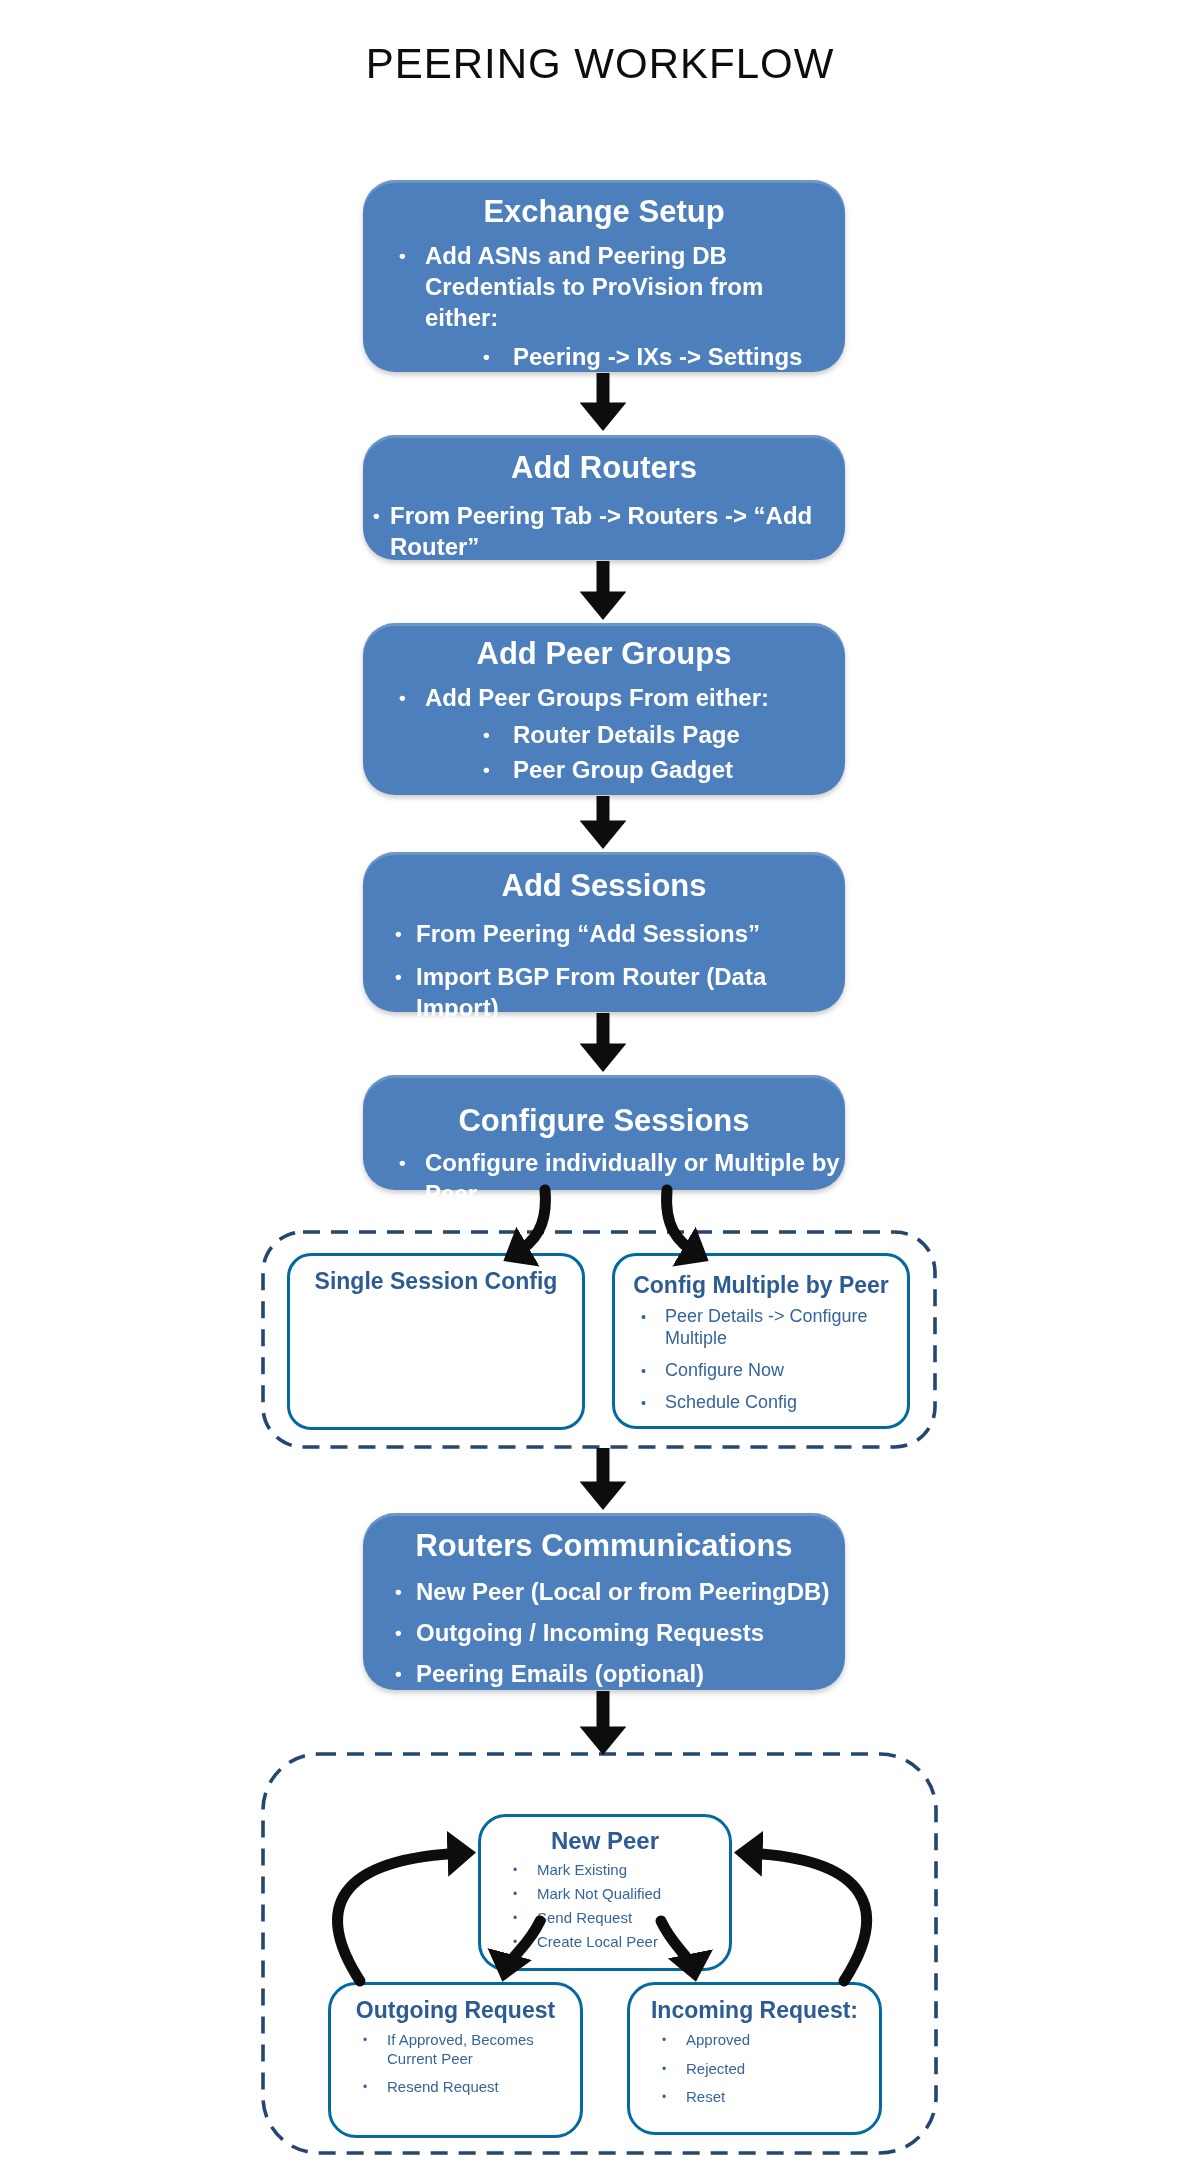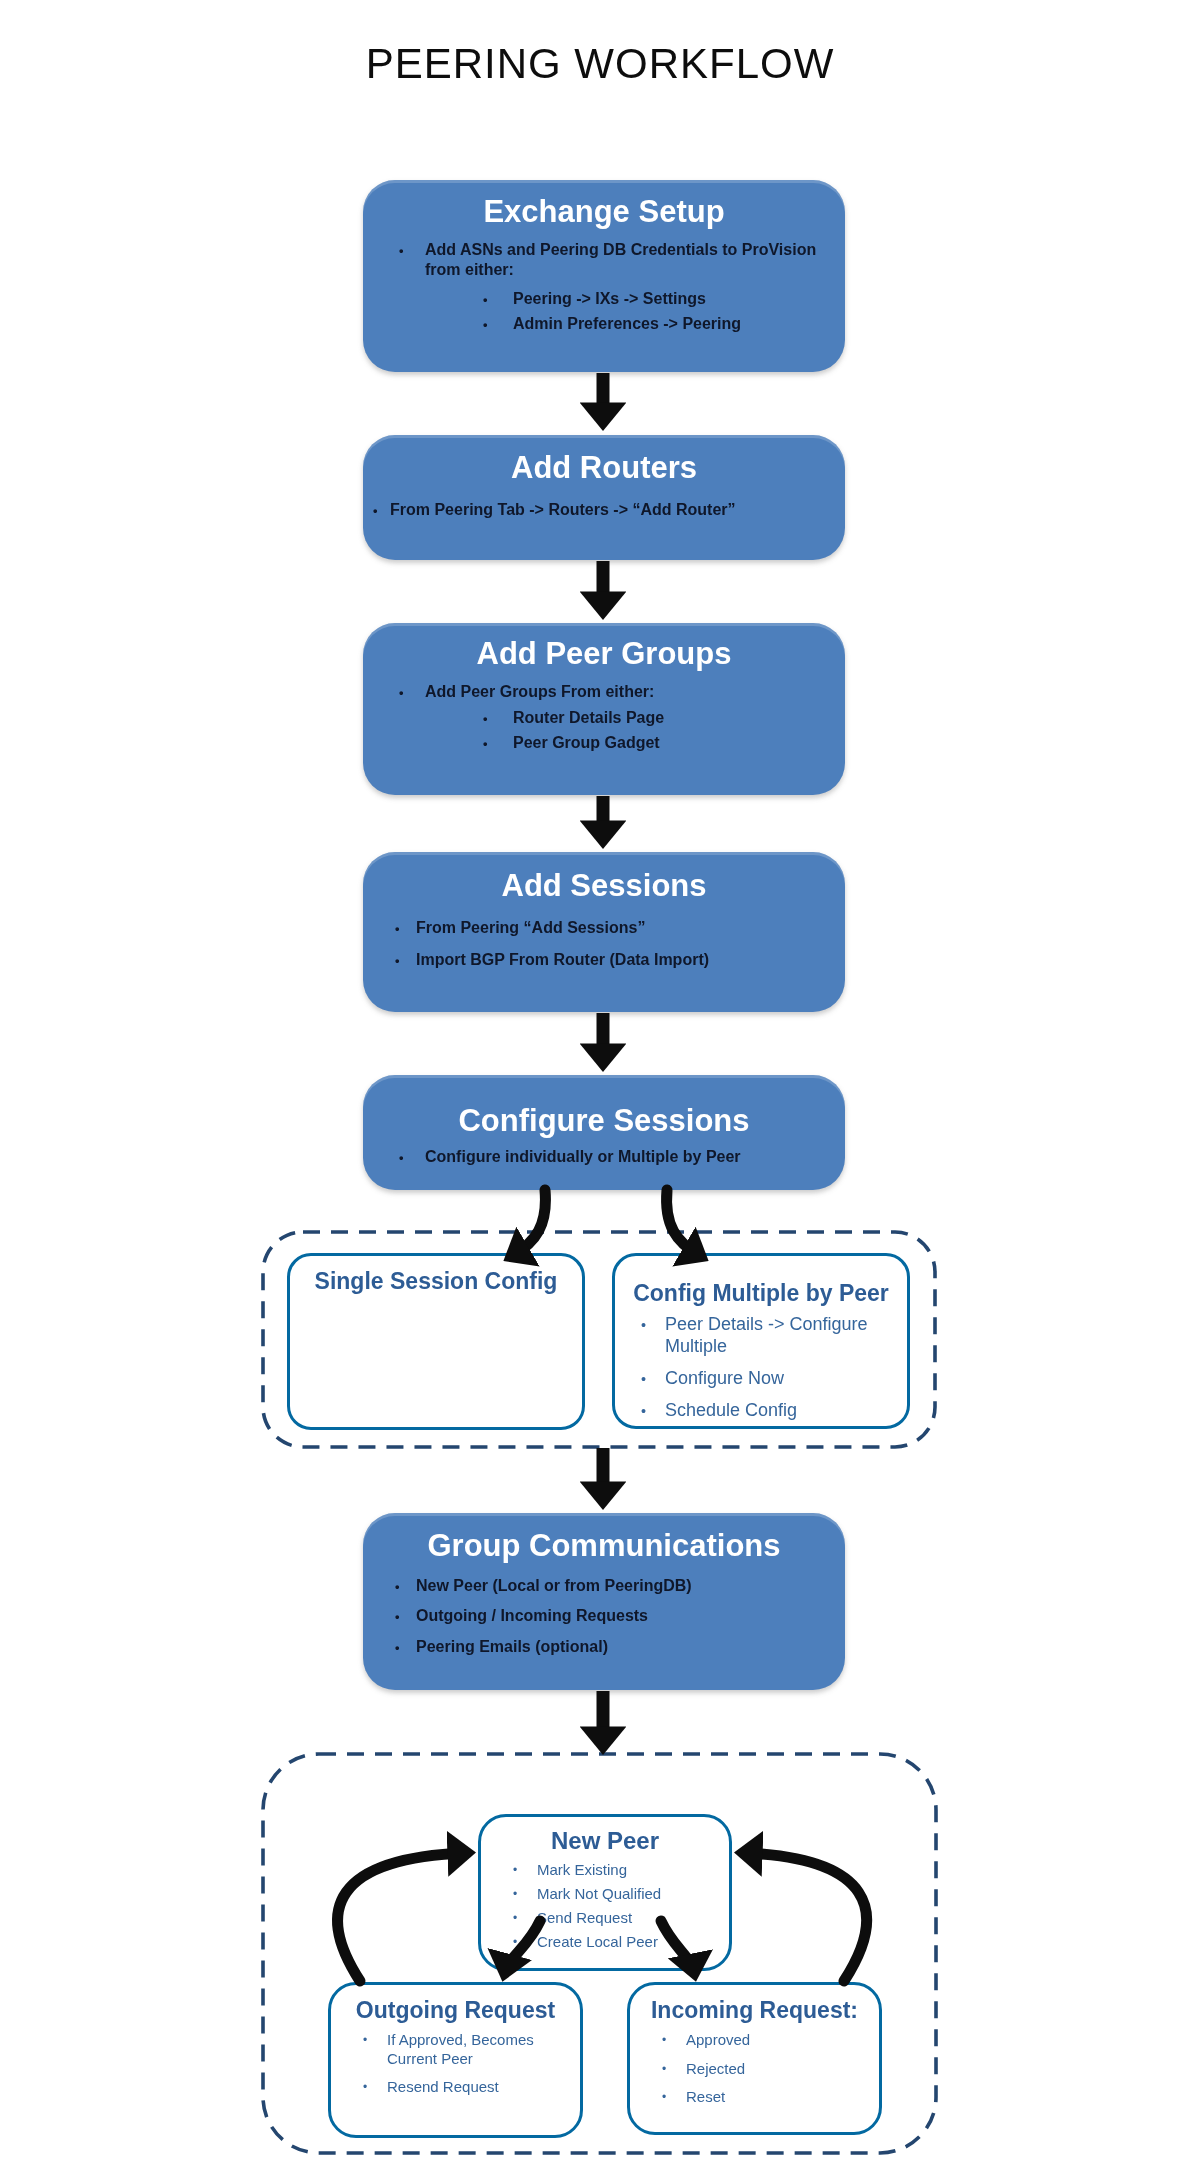--- a/index.html
+++ b/index.html
@@ -18,22 +18,22 @@
   .bluebox {
     position:absolute; left:363px; width:482px;
     background:#4d7fbc; border-radius:32px; color:#ffffff;
     box-shadow: inset 0 3px 0 rgba(255,255,255,0.18), 0 3px 5px rgba(110,110,110,0.35);
   }
   .bluebox h2 {
     text-align:center; font-weight:700; font-size:31px; line-height:1.15;
   }
   .bluebox ul { list-style:none; }
   .bluebox li {
-    position:relative; font-weight:700; font-size:16px; line-height:1.3;
-    color:#0f172a;
+    position:relative; font-weight:700; font-size:24px; line-height:1.3;
+    color:#ffffff;
   }
   .bluebox li::before {
     content:"\2022"; position:absolute; top:0; font-size:0.8em; line-height:1.65;
   }
   li.ind-a { padding-left:27px; }   li.ind-a::before { left:10px; }
   li.ind-b { padding-left:53px; }   li.ind-b::before { left:32px; }
   li.ind-c { padding-left:62px; }   li.ind-c::before { left:36px; }
   li.ind-sub { padding-left:150px; }li.ind-sub::before { left:120px; }
   
   .outbox {
@@ -108,31 +108,31 @@
     <h2>Configure Sessions</h2>
     <ul class="mt8">
       <li class="ind-c">Configure individually or Multiple by Peer</li>
     </ul>
   </div>
 
   <div class="outbox" style="left:287px;top:1253px;width:298px;height:177px;padding-top:12px;">
     <h3>Single Session Config</h3>
   </div>
 
-  <div class="outbox" style="left:612px;top:1253px;width:298px;height:176px;padding-top:24px;">
+  <div class="outbox" style="left:612px;top:1253px;width:298px;height:176px;padding-top:16px;">
     <h3>Config Multiple by Peer</h3>
     <ul class="mt8">
       <li style="width:280px;">Peer Details -&gt; Configure Multiple</li>
       <li class="gap10">Configure Now</li>
       <li class="gap10">Schedule Config</li>
     </ul>
   </div>
 
   <div class="bluebox" style="top:1513px;height:177px;padding-top:15px;">
-    <h2>Group Communications</h2>
+    <h2>Routers Communications</h2>
     <ul class="mt12">
       <li class="ind-b">New Peer (Local or from PeeringDB)</li>
       <li class="ind-b gap10">Outgoing / Incoming Requests</li>
       <li class="ind-b gap10">Peering Emails (optional)</li>
     </ul>
   </div>
 
   <div class="outbox small" style="left:478px;top:1814px;width:254px;height:157px;padding-top:10px;border-radius:28px;">
     <h3 style="font-size:24px;">New Peer</h3>
     <ul class="mt6">

